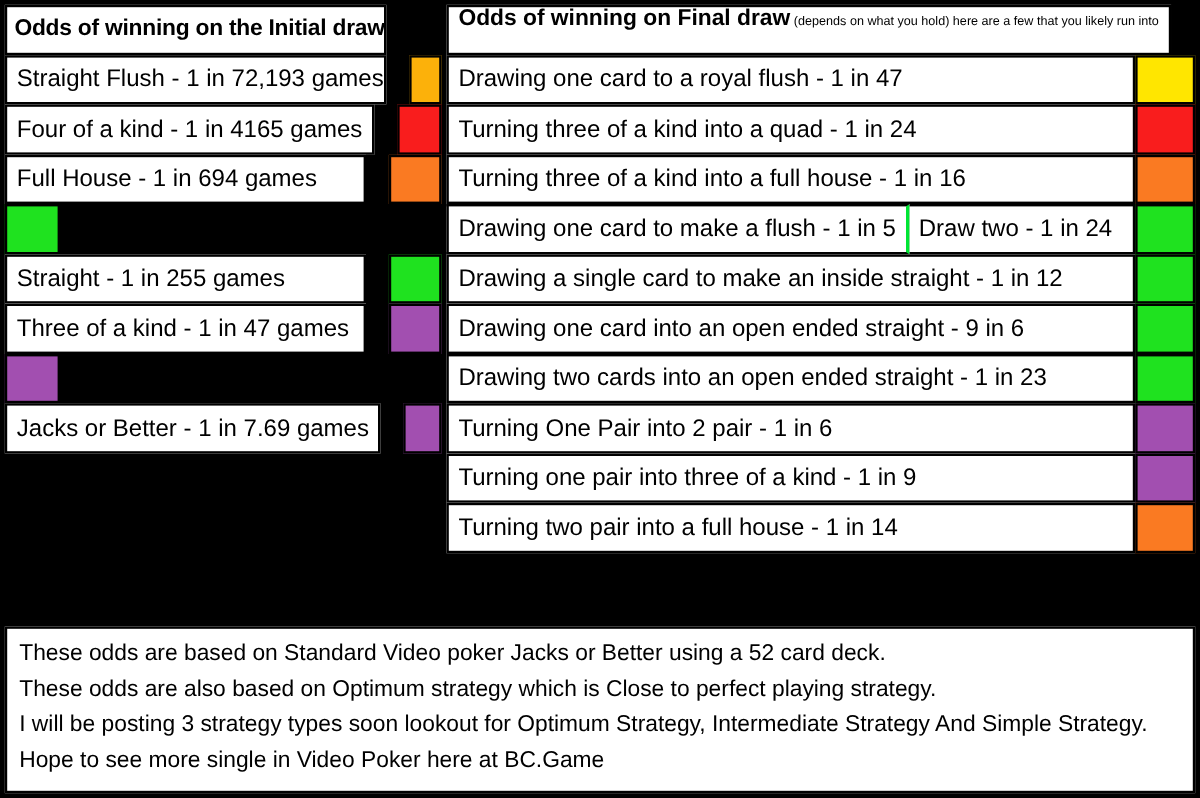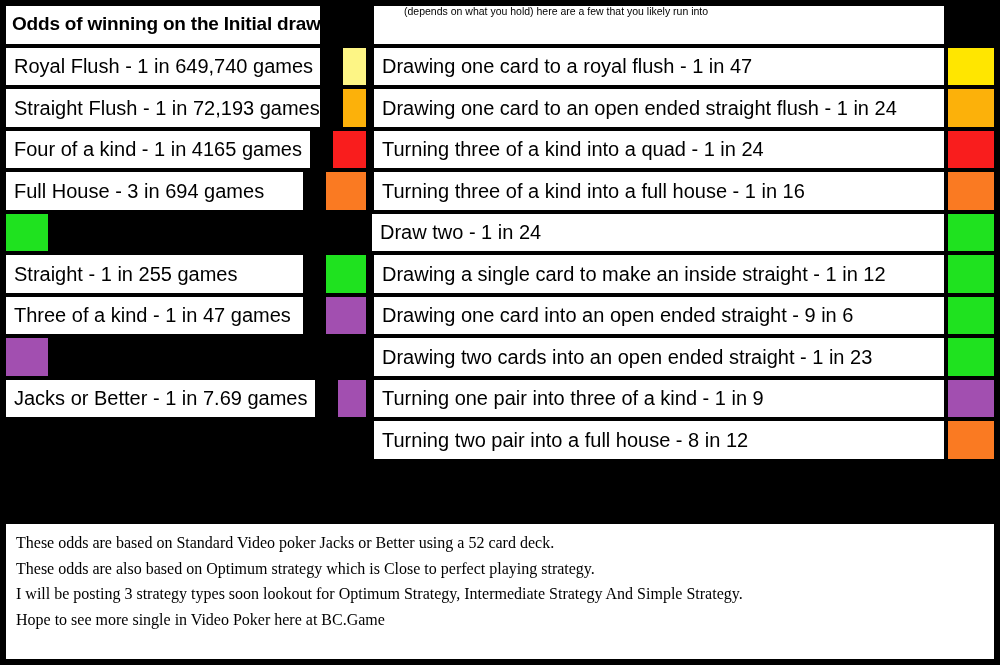--- a/index.html
+++ b/index.html
@@ -87,21 +87,21 @@
   }
   .right-header .cell {
     font-weight: bold;
     font-size: 19px;
     padding: 0 8px;
     align-items: baseline;
   }
   .right-header .cell .sub {
     font-weight: normal;
     font-size: 10.5px;
-    margin-left: 22px;
+    margin-left: 3px;
     white-space: nowrap;
   }
   .split-left {
     flex: 0 0 383px !important;
     border-right: 3px solid #00e533 !important;
   }
   .split-right {
     flex: 1 1 auto !important;
     border-left: none !important;
   }
@@ -113,51 +113,46 @@
     top: 522px;
     width: 992px;
     height: 139px;
     background: #ffffff;
     border: 2px solid #000000;
     box-sizing: border-box;
     padding: 8px 10px 0 10px;
   }
   .footer p {
     margin: 0 14px 4px 0;
-    font-size: 16px;
+    font-size: 19px;
     line-height: 1.35;
     white-space: nowrap;
-    font-family: Liberation Serif, serif;
   }
 </style>
 </head>
 <body>
 
 <div class="page">
 
   <div class="left-table">
     <div class="left-row left-header">
       <div class="cell">Odds of winning on the Initial draw</div>
       <div class="swatch" style="background:#000000;border-color:#000000;"></div>
     </div>
 
     <div class="left-row">
-      <div class="cell">Royal Flush  -   1 in 649,740 games</div>
-      <div class="swatch" style="background:#fdf585;"></div>
-    </div>
-    <div class="left-row">
       <div class="cell">Straight Flush - 1 in 72,193 games</div>
       <div class="swatch" style="background:#fcb10a;"></div>
     </div>
     <div class="left-row">
       <div class="cell">Four of a kind - 1 in 4165 games</div>
       <div class="swatch" style="background:#f91d1d;"></div>
     </div>
     <div class="left-row">
-      <div class="cell">Full House - 3 in 694 games</div>
+      <div class="cell">Full House - 1 in 694 games</div>
       <div class="swatch" style="background:#fa7a22;"></div>
     </div>
     <div class="left-row">
       <div class="swatch" style="background:#1fe21f;"></div>
     </div>
     <div class="left-row">
       <div class="cell">Straight - 1 in 255 games</div>
       <div class="swatch" style="background:#1fe21f;"></div>
     </div>
     <div class="left-row">
@@ -169,63 +164,65 @@
     </div>
     <div class="left-row">
       <div class="cell">Jacks or Better - 1 in 7.69 games</div>
       <div class="swatch" style="background:#a24fb0;"></div>
     </div>
   </div>
 
   <div class="right-table">
     <div class="right-row right-header">
       <div class="cell">
+        <span>Odds of winning on Final draw</span>
         <span class="sub">(depends on what you hold) here are a few that you likely run into</span>
       </div>
       <div class="swatch" style="background:#000000;border-color:#000000;"></div>
     </div>
 
     <div class="right-row">
       <div class="cell">Drawing one card to a royal flush - 1 in 47</div>
       <div class="swatch" style="background:#ffe600;"></div>
     </div>
     <div class="right-row">
-      <div class="cell">Drawing one card to an open ended straight flush - 1 in 24</div>
-      <div class="swatch" style="background:#fcb10a;"></div>
-    </div>
-    <div class="right-row">
       <div class="cell">Turning three of a kind into a quad  - 1 in 24</div>
       <div class="swatch" style="background:#f91d1d;"></div>
     </div>
     <div class="right-row">
       <div class="cell">Turning three of a kind into a full house - 1 in 16</div>
       <div class="swatch" style="background:#fa7a22;"></div>
     </div>
     <div class="right-row">
+      <div class="cell split-left">Drawing one card to make a flush - 1 in 5</div>
       <div class="cell split-right">Draw two - 1 in 24</div>
       <div class="swatch" style="background:#1fe21f;"></div>
     </div>
     <div class="right-row">
       <div class="cell">Drawing a single card to make an inside straight  - 1 in 12</div>
       <div class="swatch" style="background:#1fe21f;"></div>
     </div>
     <div class="right-row">
       <div class="cell">Drawing one card into an open ended straight  - 9 in 6</div>
       <div class="swatch" style="background:#1fe21f;"></div>
     </div>
     <div class="right-row">
       <div class="cell">Drawing two cards into an open ended straight - 1 in 23</div>
       <div class="swatch" style="background:#1fe21f;"></div>
     </div>
     <div class="right-row">
+      <div class="cell">Turning One Pair into 2 pair - 1 in 6</div>
+      <div class="swatch" style="background:#a24fb0;"></div>
+    </div>
+    <div class="right-row">
       <div class="cell">Turning one pair into three of a kind - 1 in 9</div>
       <div class="swatch" style="background:#a24fb0;"></div>
     </div>
     <div class="right-row">
-      <div class="cell">Turning two pair into a full house - 8 in 12</div>
+      <div class="cell">Turning two pair into a full house - 1 in 14</div>
       <div class="swatch" style="background:#fa7a22;"></div>
     </div>
   </div>
 
   <div class="footer">
     <p>These odds are based on Standard Video poker Jacks or Better using a 52 card deck.</p>
     <p>These odds are also based on Optimum strategy which is Close to perfect playing strategy.</p>
     <p>I will be posting 3 strategy types soon lookout for Optimum Strategy, Intermediate Strategy And Simple Strategy.</p>
     <p>Hope to see more single in Video Poker here at BC.Game</p>
   </div>

